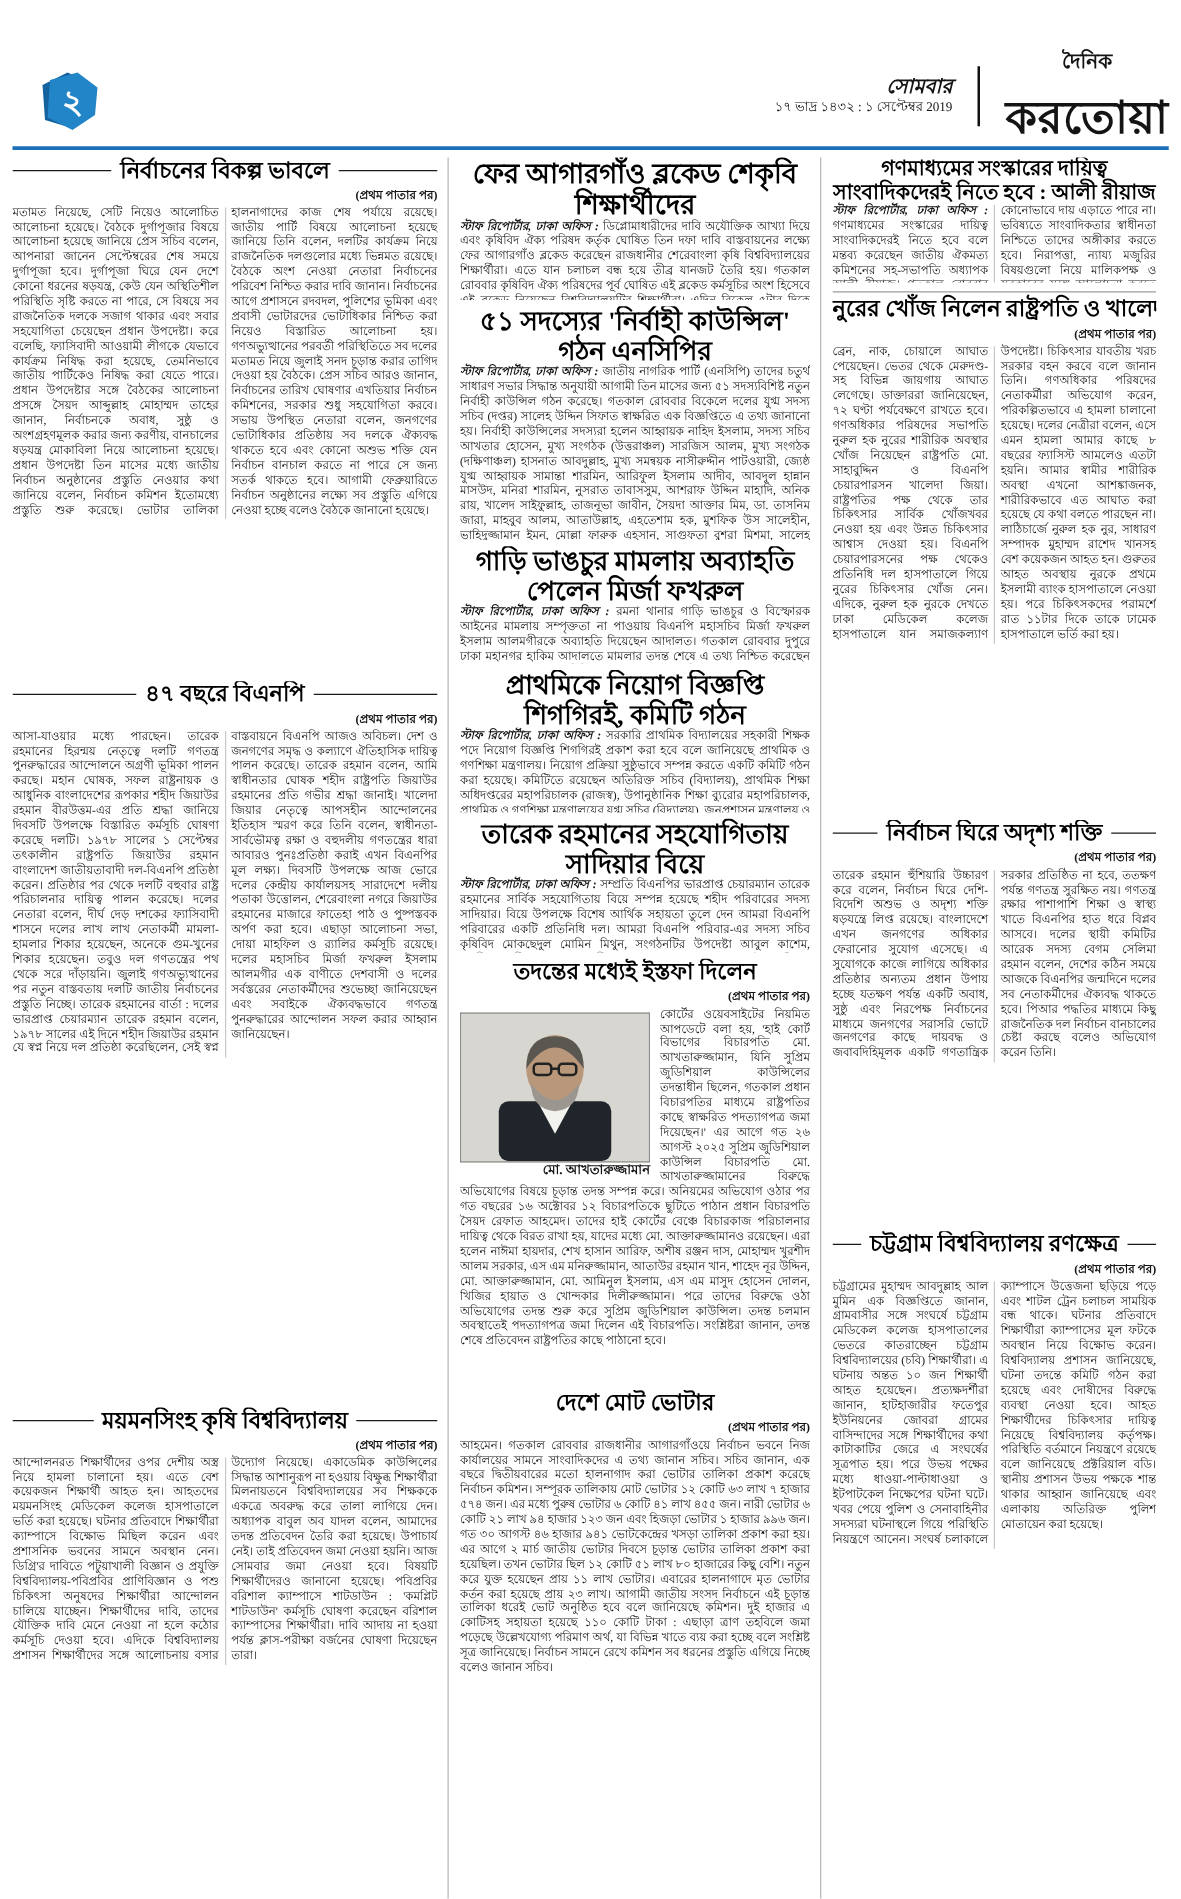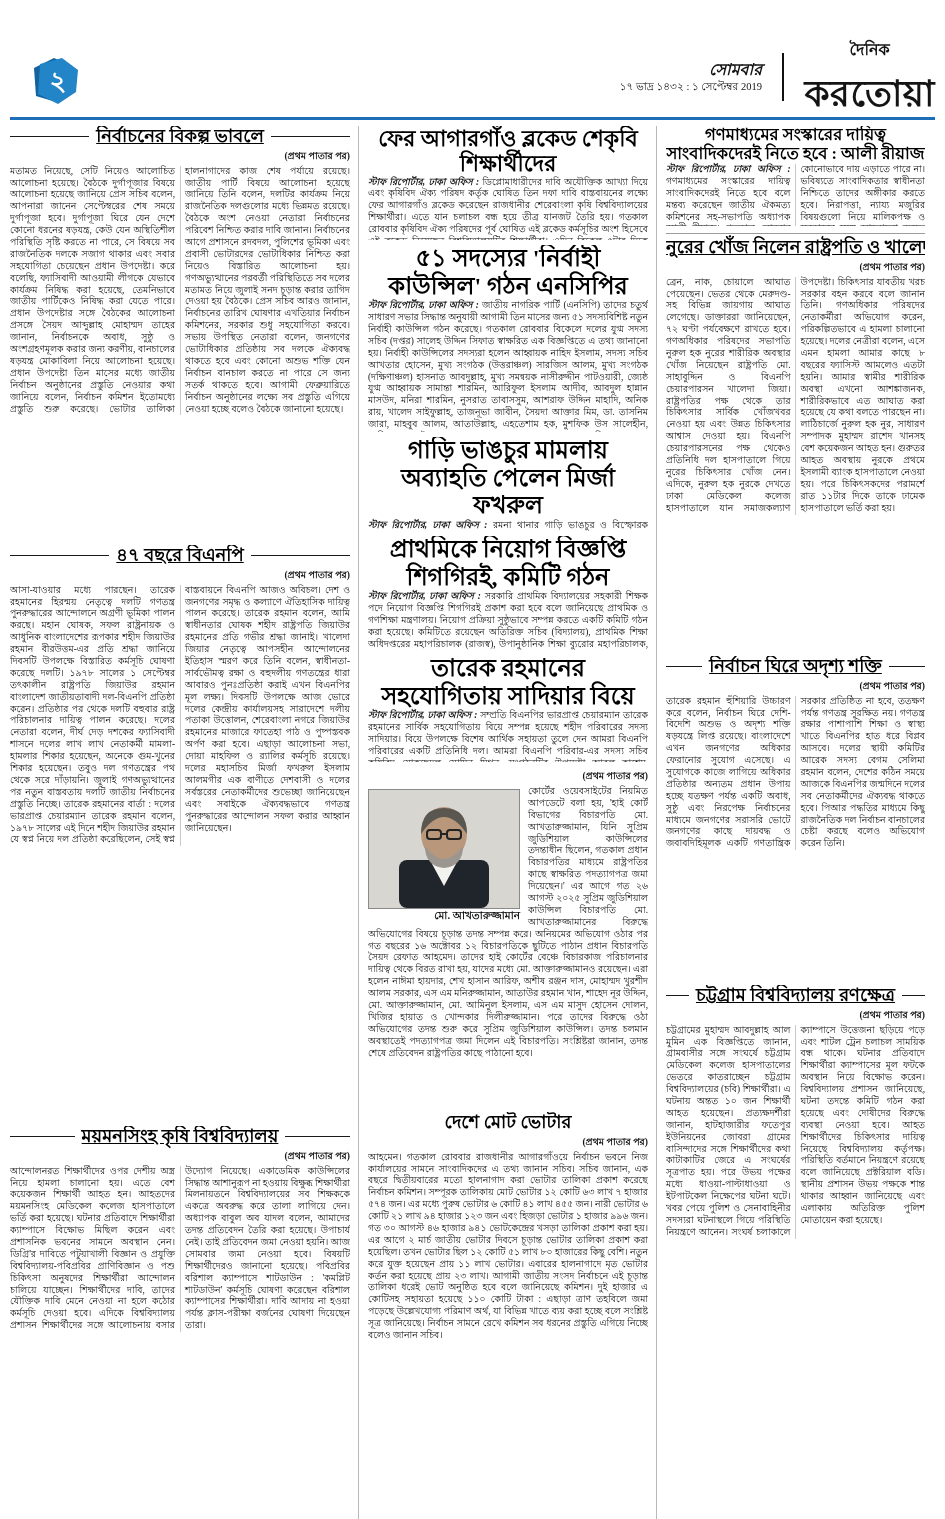--- a/index.html
+++ b/index.html
@@ -17,22 +17,22 @@
   .logo-top{font-size:16px;font-weight:700;}
   .logo-main{font-size:36px;font-weight:700;letter-spacing:0.5px;margin-top:18px;}
   .bluebar{height:3px;background:#1c6fb8;margin-top:5px;}
   
   .content{display:grid;grid-template-columns:348px 298px 277px;margin-top:6px;}
   .group{box-sizing:border-box;padding-right:8px;min-width:0;}
   .group + .group{border-left:1px solid #b9b9b9;padding-left:9px;}
   .article{overflow:hidden;margin-bottom:5px;}
   
   .hl{font-weight:700;color:#000;text-align:center;line-height:1.15;}
-  .h-xl{font-size:22px;} .h-lg{font-size:24px;} .h-md{font-size:18px;} .h-sm{font-size:16.5px;}
-  .hl-rule{display:flex;align-items:center;gap:7px;text-decoration:underline;}
+  .h-xl{font-size:22px;} .h-lg{font-size:21px;} .h-md{font-size:18px;} .h-sm{font-size:16.5px;}
+  .hl-rule{display:flex;align-items:center;gap:7px;}
   .hl-rule .line{flex:1;border-top:1.6px solid #1a1a1a;}
   .hl-rule .txt{white-space:nowrap;}
   .cont{text-align:right;font-size:9.5px;font-weight:700;margin:2px 0 2px;}
   
   .body1{font-size:9.3px;line-height:1.28;text-align:justify;}
   .body2{columns:2;column-gap:10px;column-rule:1px solid #c9c9c9;
          font-size:9.3px;line-height:1.28;text-align:justify;}
   .byline{font-weight:700;font-style:italic;}
   
   .photo{float:left;width:152px;margin:3px 8px 2px 0;text-align:right;}
@@ -138,20 +138,21 @@
 
       <div class="article" style="height:107px">
         <div class="hl h-lg">তারেক রহমানের সহযোগিতায় সাদিয়ার বিয়ে</div>
         <div class="body1">
           <span class="byline">স্টাফ রিপোর্টার, ঢাকা অফিস :</span>
           <span>সম্প্রতি বিএনপির ভারপ্রাপ্ত চেয়ারম্যান তারেক রহমানের সার্বিক সহযোগিতায় বিয়ে সম্পন্ন হয়েছে শহীদ পরিবারের সদস্য সাদিয়ার। বিয়ে উপলক্ষে বিশেষ আর্থিক সহায়তা তুলে দেন আমরা বিএনপি পরিবারের একটি প্রতিনিধি দল। আমরা বিএনপি পরিবার-এর সদস্য সচিব কৃষিবিদ মোকছেদুল মোমিন মিথুন, সংগঠনটির উপদেষ্টা আবুল কাশেম, জাতীয়তাবাদী ছাত্রদলের কেন্দ্রীয় যুগ্ম সাধারণ সম্পাদক হাসনাইন নাহিয়ান সজীব, ঢাকা কলেজ ছাত্রদলের সদস্য আব্দুল্লাহ আল মিসবাহ প্রমুখ উপস্থিত ছিলেন। উল্লেখ্য ২০১৬ সালের ১০ জুলাই পুলিশের গুলিতে বিচারবহির্ভূত হত্যাকাণ্ডের শিকার হন বিএনপি নেতা অলিউল্লাহ মোল্লা অলি। ২০২৪ সালেও মরহুম অলির বড় কন্যা নাঈমা সুলতানার বিয়ের আনুষ্ঠানিকতার দায়িত্ব নিয়েছিলেন তারেক রহমান।</span>
         </div>
       </div>
 
       <div class="article" style="height:340px">
+        <div class="hl h-md">তদন্তের মধ্যেই ইস্তফা দিলেন</div>
         <div class="cont">(প্রথম পাতার পর)</div>
         <div class="body1">
           <span class="photo">
             <svg class="frame" viewBox="0 0 150 118">
               <rect x="0" y="0" width="150" height="118" fill="#d8d6d0"></rect>
               <rect x="30" y="70" width="90" height="48" rx="8" fill="#20242b"></rect>
               <polygon points="62,72 88,72 75,96" fill="#f2f2ee"></polygon>
               <ellipse cx="75" cy="44" rx="23" ry="27" fill="#b9977a"></ellipse>
               <path d="M52,44 q23,-34 46,0 q0,-26 -23,-26 q-23,0 -23,26" fill="#5a5650"></path>
               <path d="M56,56 q19,26 38,0 q0,20 -19,22 q-19,-2 -19,-22" fill="#9b9790"></path>

